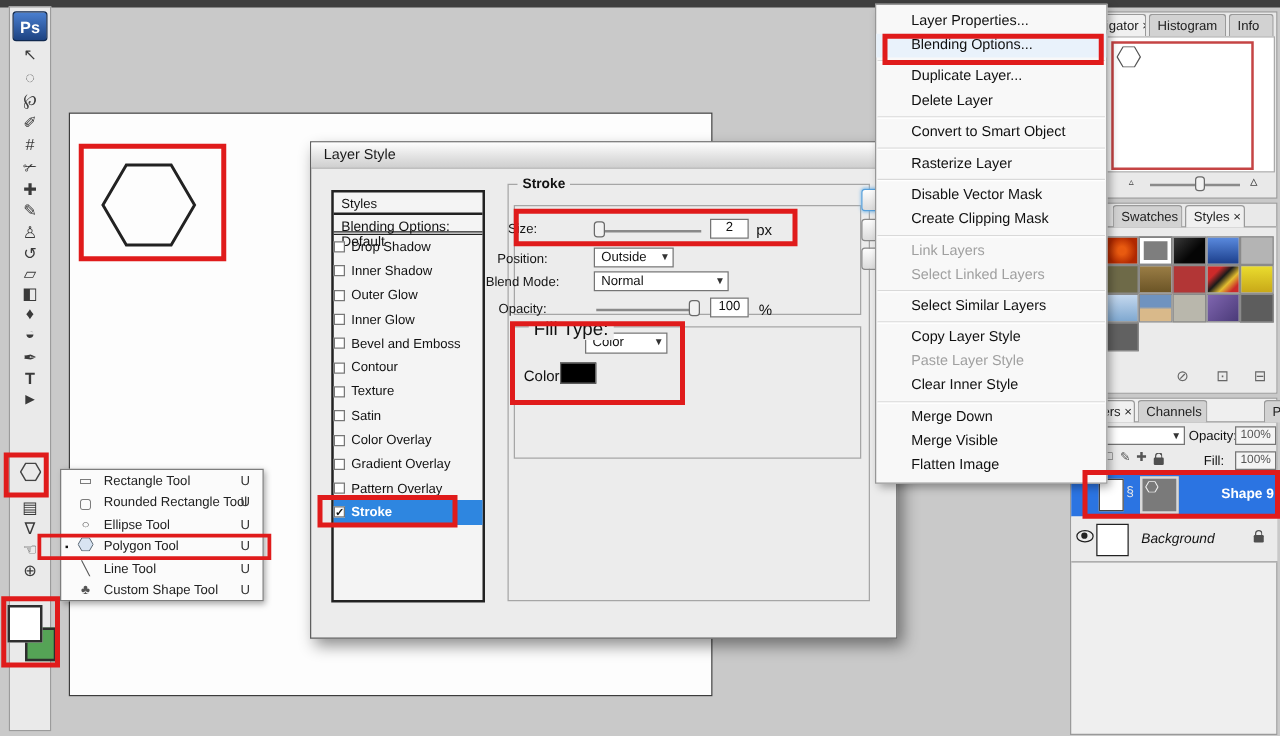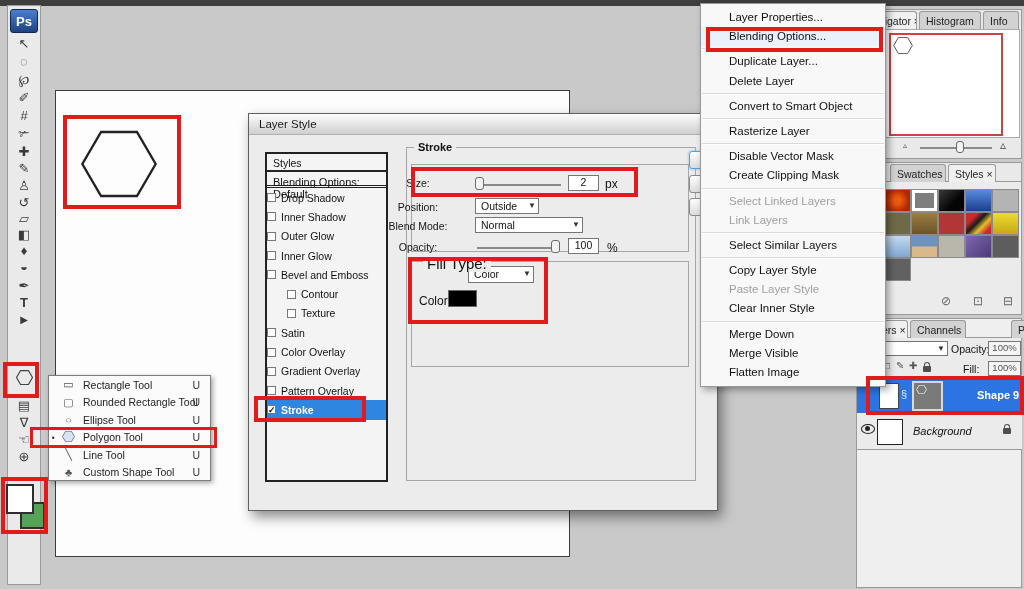--- a/index.html
+++ b/index.html
@@ -39,21 +39,21 @@
   .dialog{left:248px;top:113px;width:470px;height:398px;background:#ececec;border:1px solid #5f5f5f;
           box-shadow:4px 6px 12px rgba(0,0,0,.45);z-index:10}
   .dtitle{left:0;top:0;width:100%;height:21px;background:linear-gradient(180deg,#fefefe,#e3e3e3 55%,#cfcfcf);
           border-bottom:1px solid #b0b0b0;font-size:11.5px;padding:4px 0 0 10px;color:#1a1a1a}
   .slist{left:16px;top:38px;width:123px;height:330px;background:#f4f4f4;border:2px solid #222;z-index:2}
   .lhead{height:18px;border-bottom:2px solid #222;font-size:10.5px;padding:3px 0 0 6px}
   .lsub{height:16px;border-bottom:3px double #222;font-size:11px;padding:4px 0 0 6px}
   .litem{height:19.3px;font-size:10.5px;display:flex;align-items:center;}
   .litem .cb{width:9px;height:9px;border:1px solid #787878;background:#fff;margin-right:5px;flex:none;
              font-size:9px;line-height:8px;text-align:center;color:#111}
-  .litem.indent{padding-left:20px}
+  .litem.indent{}
   .litem.sel{background:#2e86e0;color:#fff;font-weight:bold}
   .grouplabel{position:absolute;font-size:11px;font-weight:bold;background:#ececec;padding:0 4px;z-index:2}
   .groupbox{position:absolute;border:1px solid #a6a6a6}
   .rl{position:absolute;font-size:10.5px;text-align:center;width:70px;color:#141414}
   .dd{position:absolute;background:#fff;border:1px solid #757575;font-size:10.5px;padding:1px 14px 0 5px}
   .dd .ddarrow{position:absolute;right:2px;top:2px;font-size:8px;color:#333}
   .valbox{position:absolute;background:#fff;border:1px solid #757575;font-size:10.5px;text-align:center}
   .track{position:absolute;height:2px;background:#8a8a8a}
   .thumb{position:absolute;width:9px;height:13px;background:#f2f2f2;border:1px solid #6a6a6a;border-radius:3px}
   .unit{position:absolute;font-size:12px}
@@ -354,22 +354,22 @@
     <div class="mi">Duplicate Layer...</div>
     <div class="mi">Delete Layer</div>
     <div class="msep"></div>
     <div class="mi">Convert to Smart Object</div>
     <div class="msep"></div>
     <div class="mi">Rasterize Layer</div>
     <div class="msep"></div>
     <div class="mi">Disable Vector Mask</div>
     <div class="mi">Create Clipping Mask</div>
     <div class="msep"></div>
+    <div class="mi dis">Link Layers</div>
     <div class="mi dis">Select Linked Layers</div>
-    <div class="mi dis">Link Layers</div>
     <div class="msep"></div>
     <div class="mi">Select Similar Layers</div>
     <div class="msep"></div>
     <div class="mi">Copy Layer Style</div>
     <div class="mi dis">Paste Layer Style</div>
     <div class="mi">Clear Inner Style</div>
     <div class="msep"></div>
     <div class="mi">Merge Down</div>
     <div class="mi">Merge Visible</div>
     <div class="mi">Flatten Image</div>

